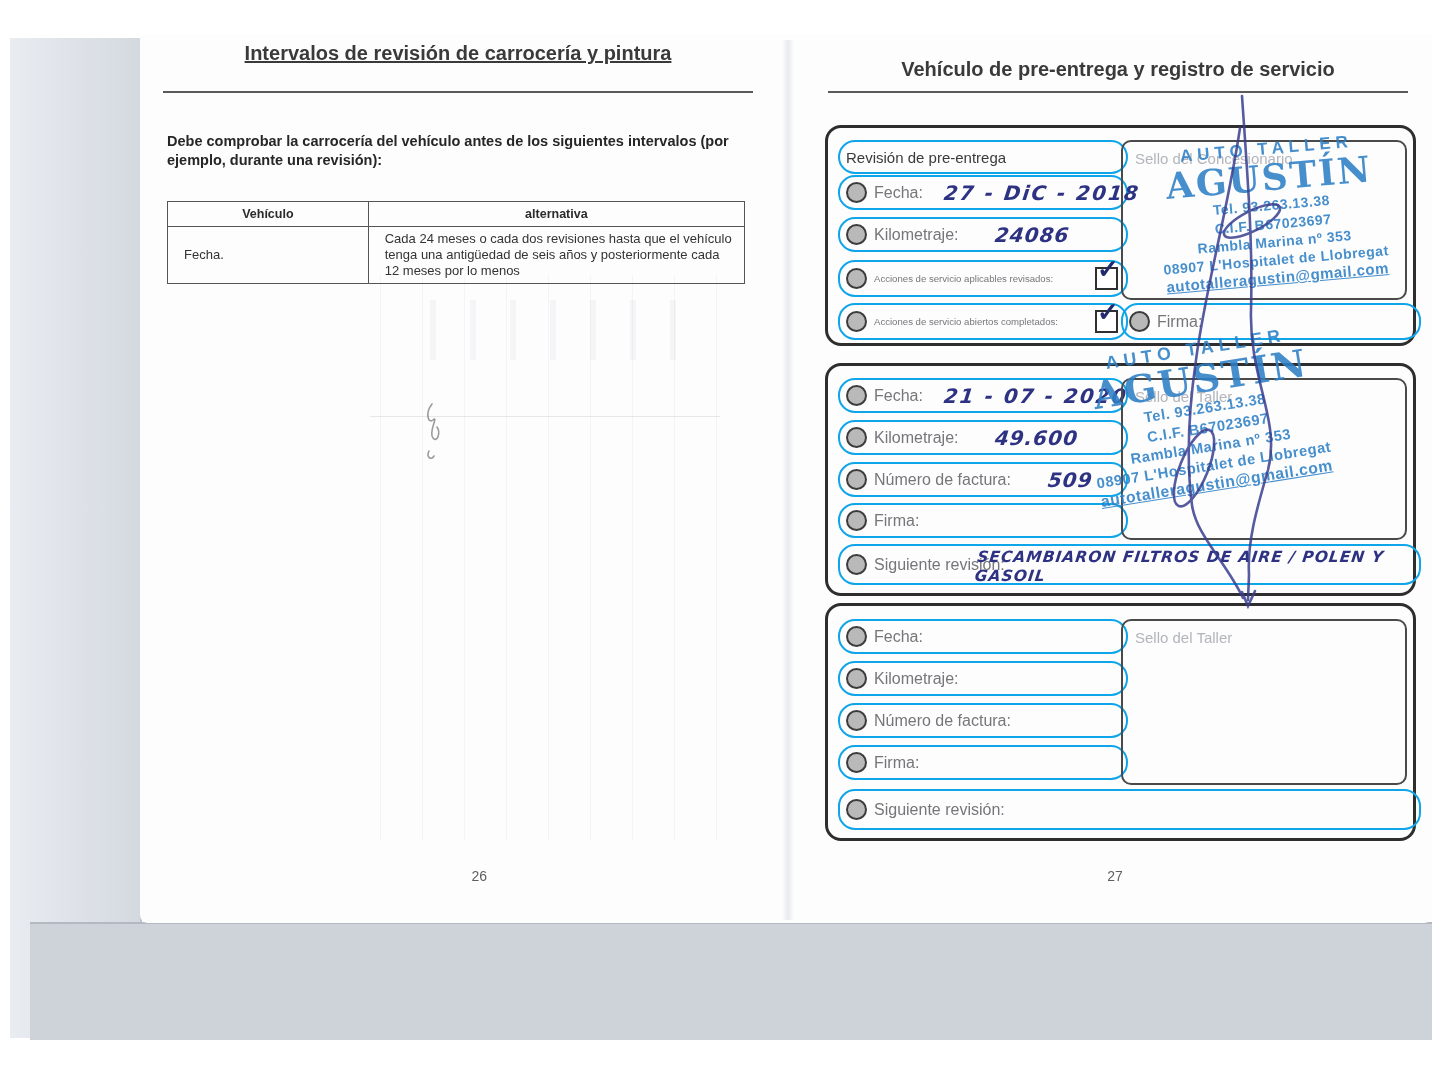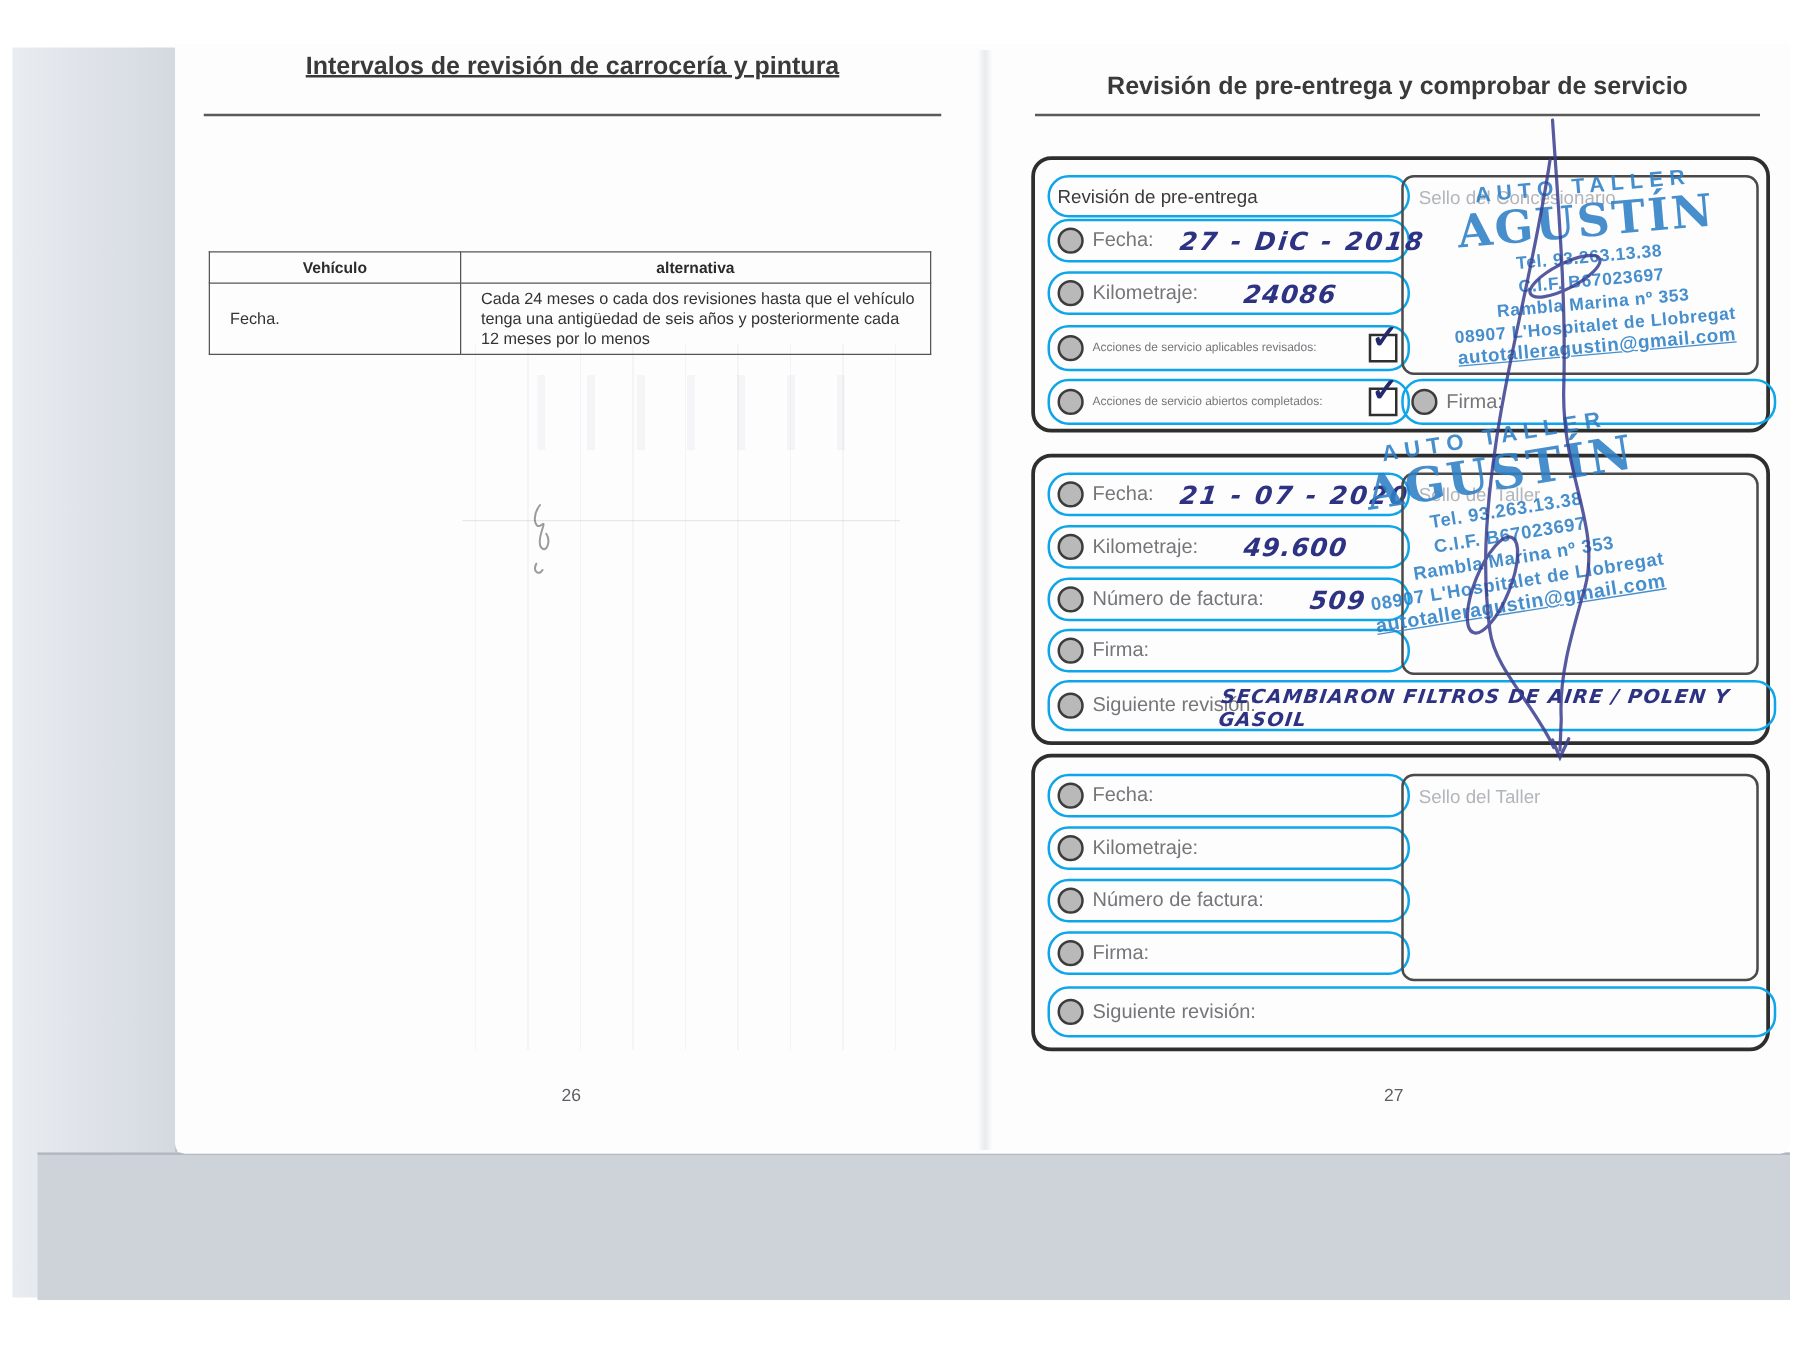--- a/index.html
+++ b/index.html
@@ -76,20 +76,21 @@
 <div class="canvas">
 
   <div class="left-strip"></div>
   <div class="bottom-band"></div>
   <div class="spread"></div>
   <div class="seam"></div>
 
   <div class="page-title" style="left:162px;top:42px;width:592px;text-decoration:underline;">Intervalos de revisión de carrocería y pintura</div>
   <div class="rule" style="left:163px;top:91px;width:590px;"></div>
 
+  <div class="intro" style="left:167px;top:132px;width:588px;">Debe comprobar la carrocería del vehículo antes de los siguientes intervalos (por ejemplo, durante una revisión):</div>
 
   <table class="spec" style="left:167px;top:172px;width:578px;margin-top:29px;">
     <thead>
       <tr>
         <th style="width:192px;">Vehículo</th>
         <th style="width:384px;">alternativa</th>
       </tr>
     </thead>
     <tbody>
       <tr>
@@ -100,23 +101,23 @@
   </table>
 
   <div class="artifacts"></div>
   <div class="artifacts2"></div>
   <div class="artifacts3"></div>
 
   <svg class="pen-overlay" style="z-index:3;" viewBox="0 0 1440 1080">
     <path d="M432,404 c-7,9 -4,20 1,16 c6,-5 -5,12 0,18 c4,5 8,-5 4,-11 m-8,24 c-3,6 2,10 5,5" fill="none" stroke="#4a4a4a" stroke-width="1.6" opacity="0.55" stroke-linecap="round"></path>
   </svg>
 
-  <div class="pagenum" style="left:427px;top:868px;">26</div>
-
-  <div class="page-title" style="left:828px;top:58px;width:580px;">Revisión de pre-entrega y comprobar de servicio</div>
+  <div class="pagenum" style="left:427px;top:868px;text-align:right;">26</div>
+
+  <div class="page-title" style="left:828px;top:58px;width:580px;">Vehículo de pre-entrega y registro de servicio</div>
   <div class="rule" style="left:828px;top:91px;width:580px;"></div>
 
   <div class="record-box" style="left:825px;top:125px;width:585px;height:215px;">
     <div class="pill" style="left:10px;top:12px;width:272px;height:30px;">
       <span class="plabel big">Revisión de pre-entrega</span>
     </div>
 
     <div class="pill" style="left:10px;top:47px;width:272px;height:31px;">
       <span class="dot"></span>
       <span class="plabel">Fecha:</span>

